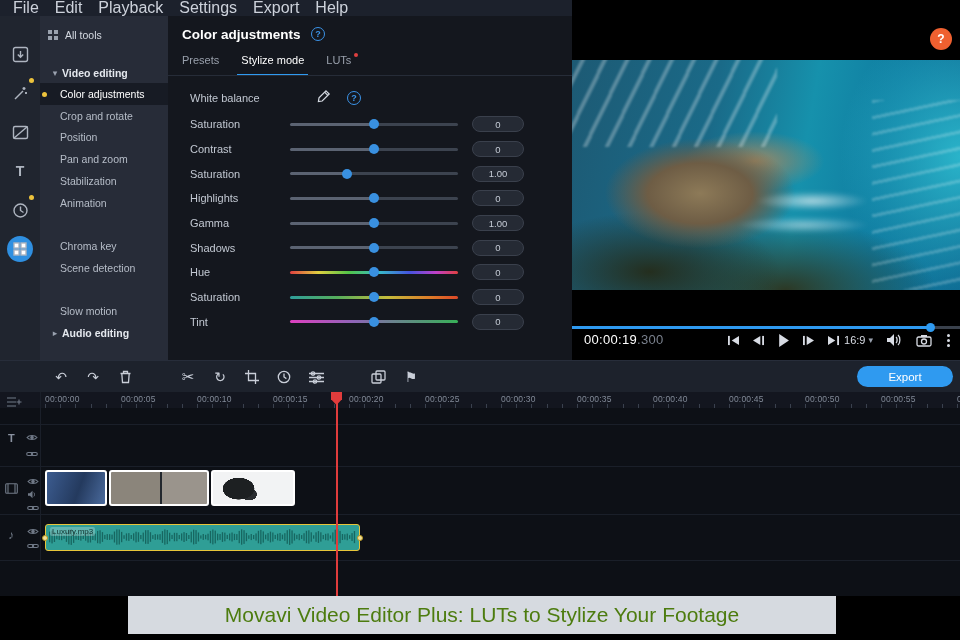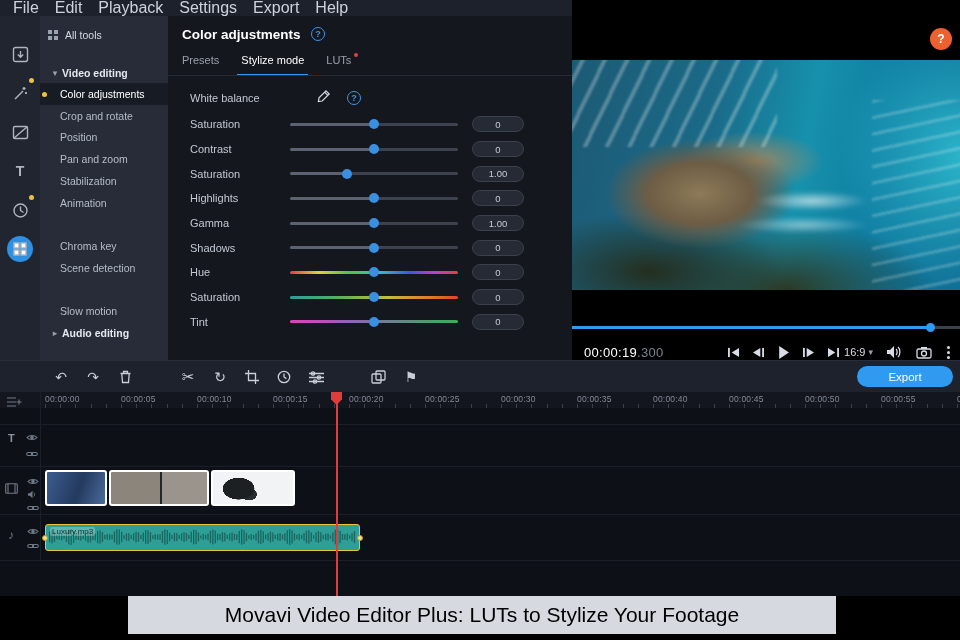--- a/index.html
+++ b/index.html
@@ -70,21 +70,21 @@
   .foam1{position:absolute;left:-10px;top:-8px;width:215px;height:95px;opacity:.5;filter:blur(1px);
     background:repeating-linear-gradient(116deg,rgba(255,255,255,.55) 0 4px,rgba(255,255,255,0) 4px 20px)}
   .foam2{position:absolute;left:150px;top:105px;width:180px;height:80px;opacity:.75;filter:blur(2px);
     background:radial-gradient(ellipse 80px 14px at 50% 45%,rgba(255,255,255,.85),rgba(255,255,255,0) 70%),
                radial-gradient(ellipse 95px 12px at 45% 75%,rgba(230,245,250,.7),rgba(255,255,255,0) 70%)}
   .foam3{position:absolute;left:300px;top:40px;width:95px;height:190px;opacity:.5;filter:blur(1px);
     background:repeating-linear-gradient(168deg,rgba(255,255,255,.45) 0 3px,rgba(255,255,255,0) 3px 16px)}
   #seek{position:absolute;left:0;top:326px;width:388px;height:3px;background:#3a414c}
   #seek .fill{position:absolute;left:0;top:0;height:3px;width:92.3%;background:#2f9af0}
   #seek .knob{position:absolute;left:92.3%;top:-3px;width:9px;height:9px;margin-left:-4px;border-radius:50%;background:#2f9af0}
-  #pcontrols{position:absolute;left:0;top:332px;width:388px;height:28px;display:flex;align-items:flex-end}
+  #pcontrols{position:absolute;left:0;top:332px;width:388px;height:28px;display:flex;align-items:flex-start}
   #timecode{margin-left:12px;font-size:13px;color:#fff;letter-spacing:.3px}
   #timecode .frac{color:#7a818d}
   #pbtns{position:absolute;left:152px;display:flex;gap:7px;align-items:center}
   .pbtn{width:18px;height:16px;display:flex;align-items:center;justify-content:center;cursor:pointer}
   .pbtn svg{fill:#d8dce4}
   #pright{position:absolute;right:8px;display:flex;gap:12px;align-items:center}
   #aspect{font-size:11px;color:#d8dce4;display:flex;align-items:center;gap:3px}
   #aspect .chev{width:auto}
   .kebab{display:flex;flex-direction:column;gap:2px;padding:0 2px;cursor:pointer}
   .kebab i{width:3px;height:3px;border-radius:50%;background:#d8dce4}
@@ -122,21 +122,21 @@
   #aclip .name{position:absolute;left:4px;top:2px;font-size:8px;color:#10312e;background:rgba(255,255,255,.25);padding:0 2px;border-radius:2px}
   #aclip svg{position:absolute;left:0;top:0;fill:#176660}
   .ahandle{position:absolute;top:50%;margin-top:-3px;width:6px;height:6px;border-radius:50%;background:#f2e09a;border:1px solid #b89820}
 
   
   #ph-line{position:absolute;left:336px;top:0;width:1.5px;height:204px;background:#e03c3c}
   #ph-head{position:absolute;left:331px;top:0;width:11px;height:13px;background:#e03c3c;clip-path:polygon(0 0,100% 0,100% 55%,50% 100%,0 55%);cursor:grab}
 
   
   #caption{position:absolute;left:128px;top:596px;width:708px;height:38px;background:#d6dae0;display:flex;align-items:center;justify-content:center;z-index:5}
-  #caption span{font-size:21px;color:#000000}
+  #caption span{font-size:21px;color:#4d7c0f}
 </style>
 </head>
 <body>
 
 <div id="app">
 
   <div id="menubar">
     <span class="mitem">File</span>
     <span class="mitem">Edit</span>
     <span class="mitem">Playback</span>

